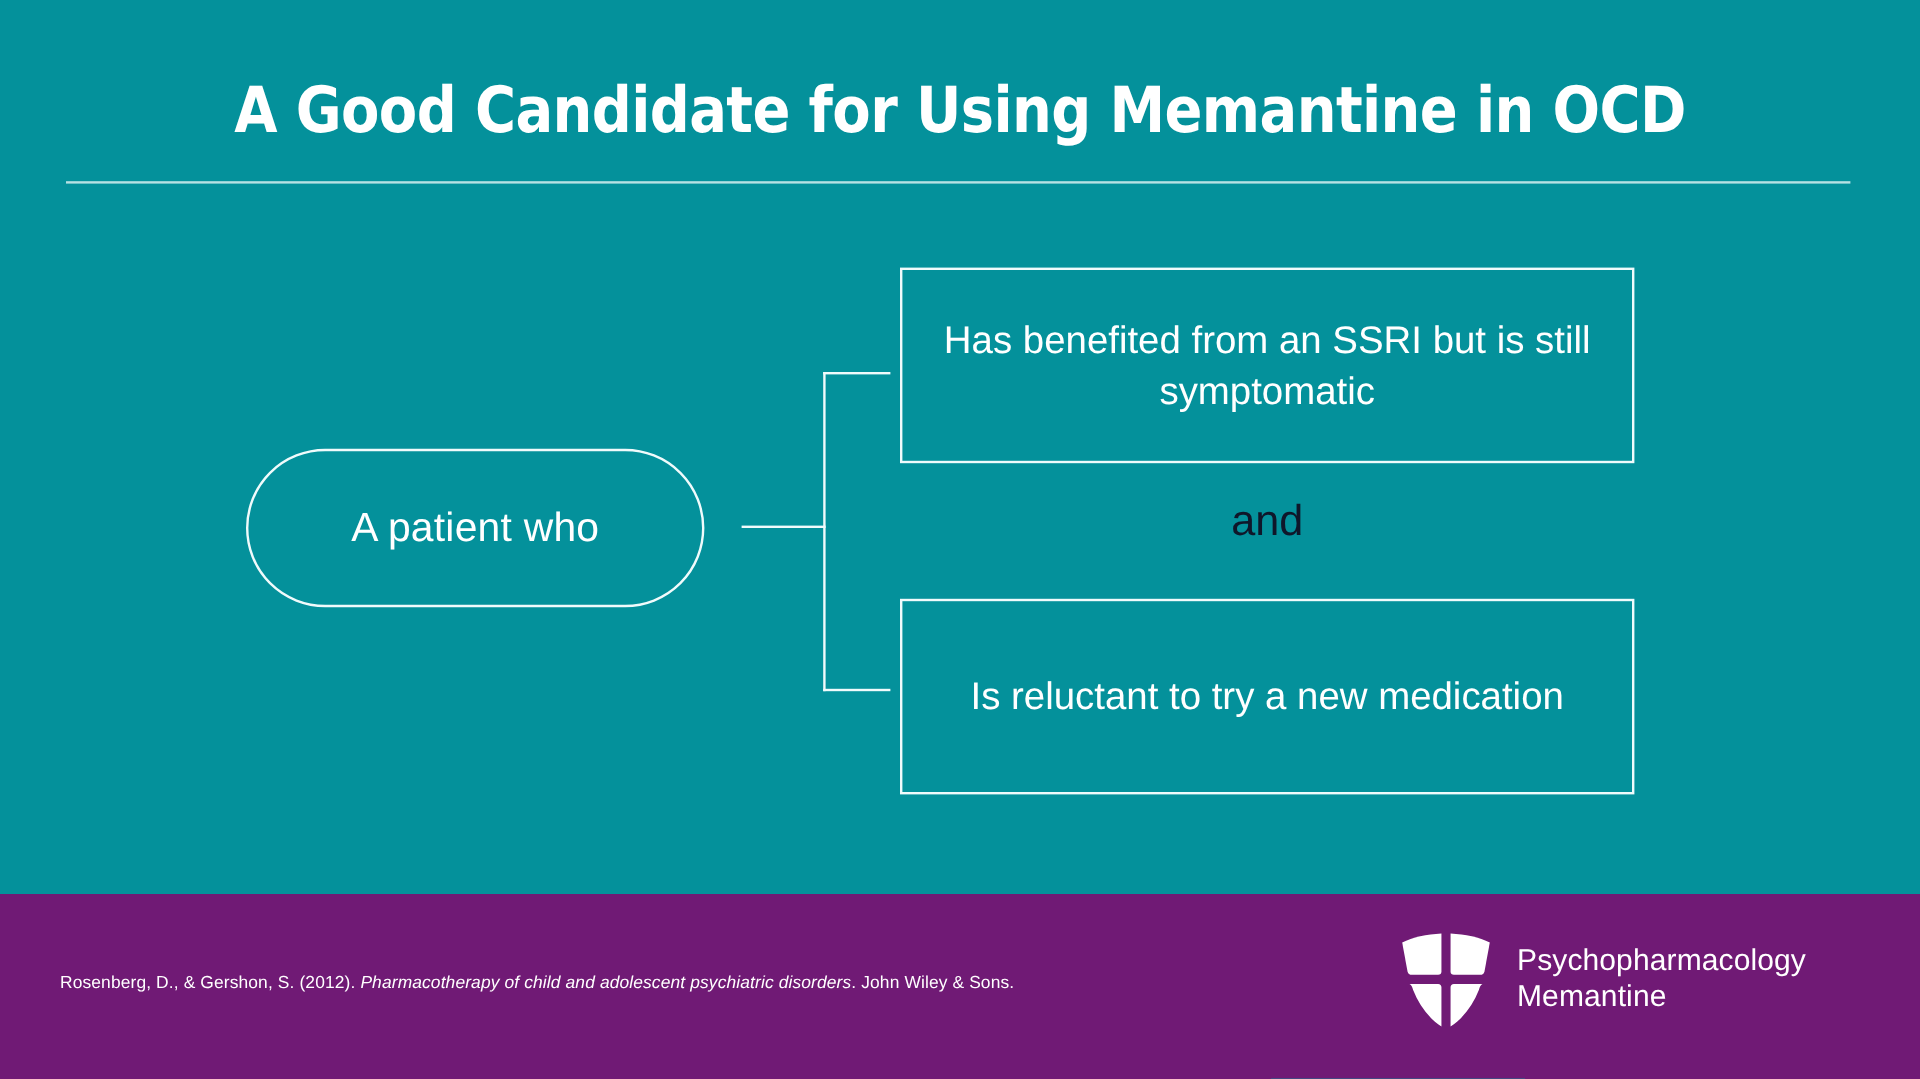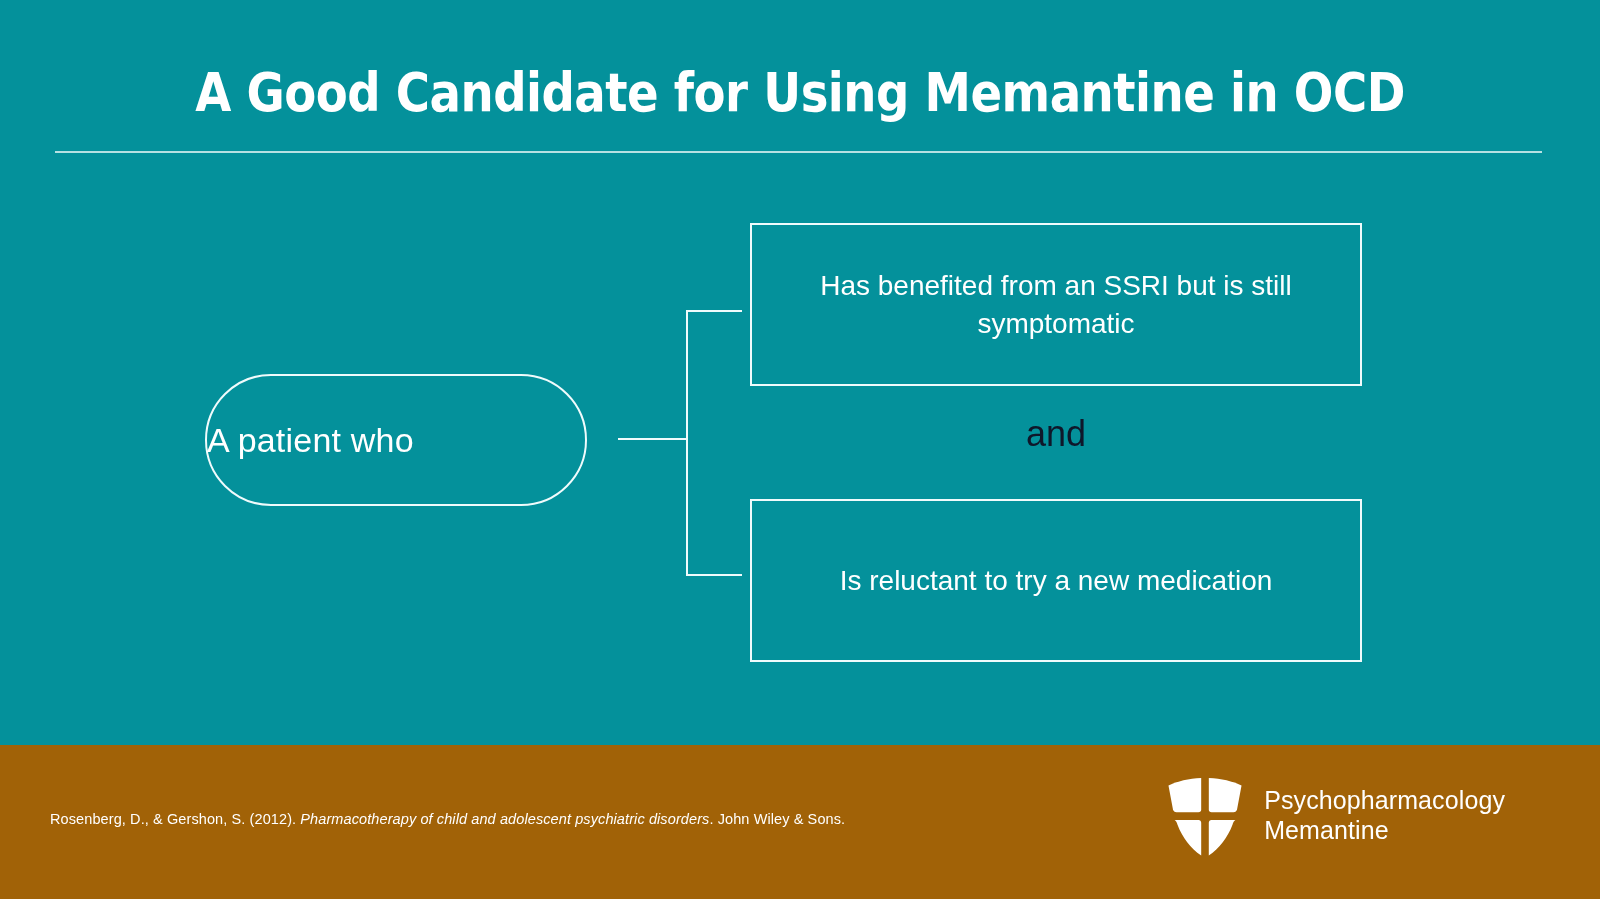--- a/index.html
+++ b/index.html
@@ -45,21 +45,21 @@
   .diagram { position:absolute; left:0; top:0; width:1600px; height:745px; }
 
   .pill {
     position:absolute;
     left:205px; top:374px;
     width:382px; height:132px;
     border:2px solid #f0fbfc;
     border-radius:66px;
     display:flex;
     align-items:center;
-    justify-content:flex-start;
+    justify-content:center;
     color:#ffffff;
     font-size:34px;
     font-weight:400;
     letter-spacing:0.2px;
   }
 
   
   .conn-stem {
     position:absolute;
     left:618px; top:438px;
@@ -88,42 +88,42 @@
   .box {
     position:absolute;
     left:750px;
     width:612px;
     border:2px solid #f0fbfc;
     display:flex;
     align-items:center;
     justify-content:center;
     text-align:center;
     color:#ffffff;
-    font-size:28px;
+    font-size:32px;
     line-height:1.33;
     padding:0 26px;
   }
   .box-1 { top:223px; height:163px; }
   .box-2 { top:499px; height:163px; }
 
   .conjunction {
     position:absolute;
     left:750px; top:413px;
     width:612px;
     text-align:center;
     color:#0f172a;
     font-size:36px;
   }
 
   
   .footer {
     position:absolute;
     left:0; top:745px;
     width:1600px; height:154px;
-    background:#a16207;
+    background:#701a75;
   }
   .citation {
     position:absolute;
     left:50px; top:66px;
     color:#ffffff;
     font-size:14.5px;
     letter-spacing:0.1px;
     white-space:nowrap;
   }
   .citation .it { font-style:italic; }

